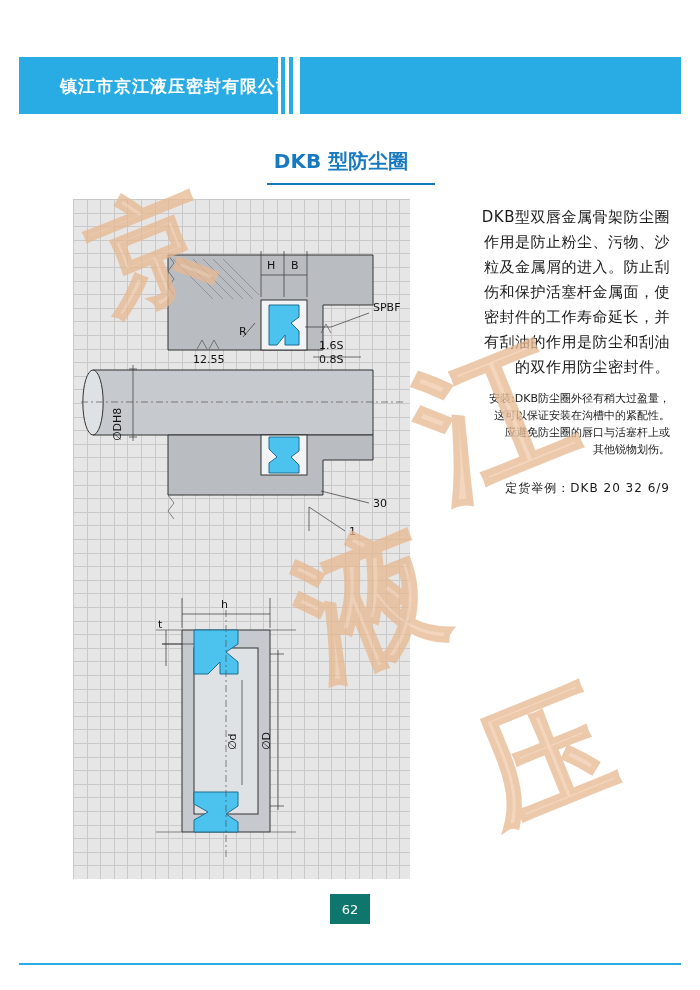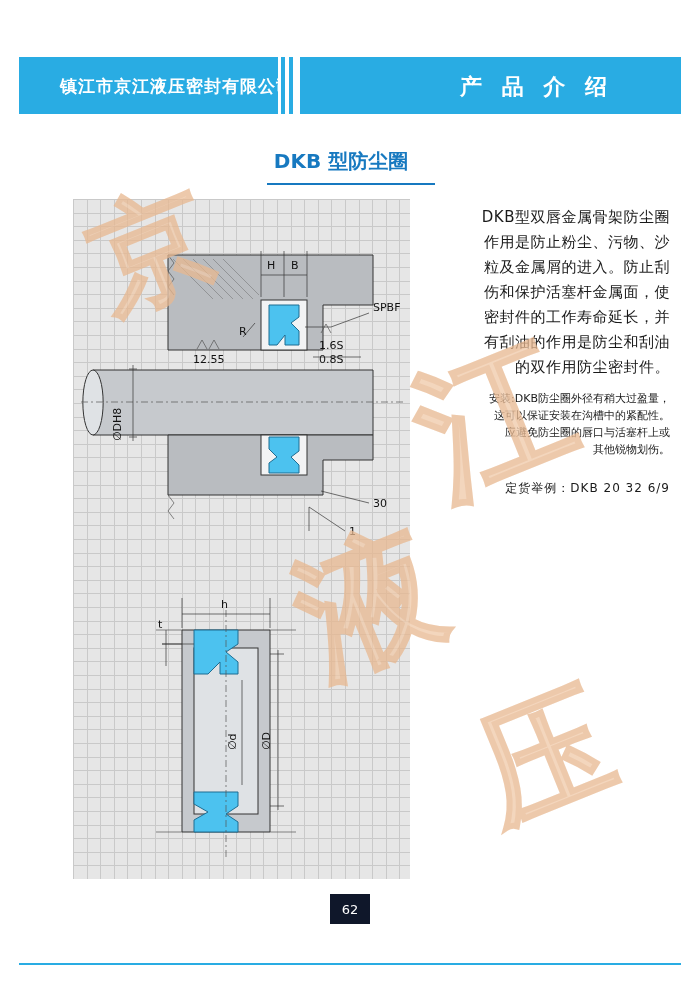--- a/index.html
+++ b/index.html
@@ -164,21 +164,21 @@
   .filllight { fill: #dfe2e5; stroke: #333; stroke-width: 1; }
   .fillblue  { fill: #4cc2ef; stroke: #1d6d92; stroke-width: 1; }
   .fillwhite { fill: #f2f3f4; stroke: #333; stroke-width: 1; }
   .txt  { font-family: "DejaVu Sans", sans-serif; font-size: 11px; fill: #111; }
 
   
   #page-number-box {
     position: absolute;
     left: 330px; top: 894px;
     width: 40px; height: 30px;
-    background: #0f172a;
+    background: #0f766e;
     color: #ffffff;
     font-family: "DejaVu Sans", sans-serif;
     font-size: 13px;
     display: flex;
     align-items: center;
     justify-content: center;
     z-index: 6;
   }
   #footer-rule {
     position: absolute;
@@ -191,21 +191,20 @@
 <body>
 
 <div id="page">
 
   <div id="header-band"></div>
   <div id="header-company">镇江市京江液压密封有限公司</div>
   <div id="header-divider">
     <i class="a"></i>
       <i class="b"></i>
   </div>
-  <div id="header-title">产 品 介 绍</div>
 
   <div id="section-title">DKB 型防尘圈</div>
   <div id="section-underline"></div>
 
   <div id="drawing-panel"></div>
 
   <div class="wm wm1">京</div>
   <div class="wm wm2">江</div>
   <div class="wm wm3">液</div>
   <div class="wm wm4">压</div>

